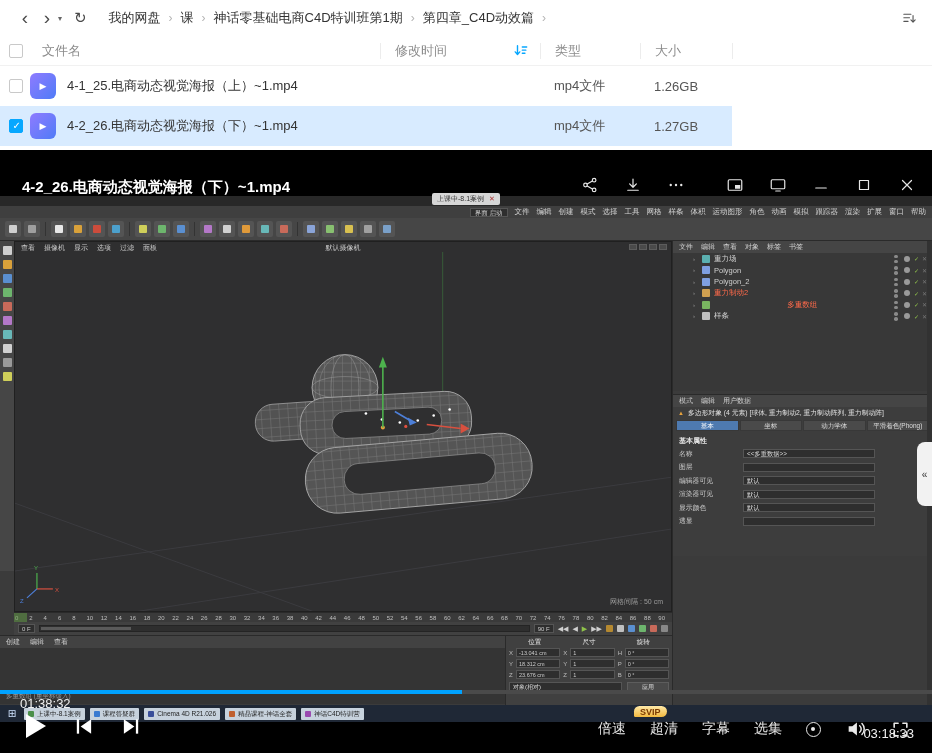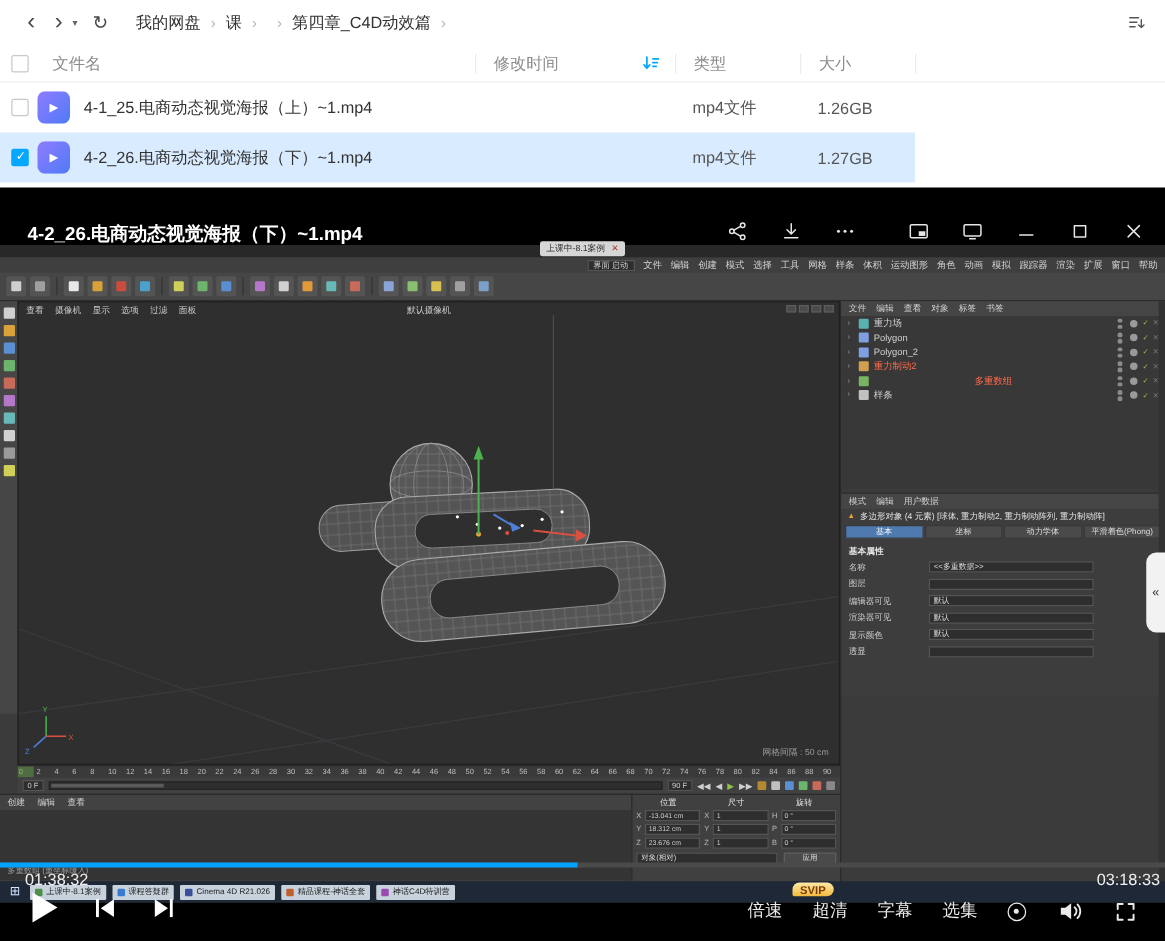--- a/index.html
+++ b/index.html
@@ -84,21 +84,21 @@
   .coord-row { display:flex; align-items:center; gap:2px; }
   .coord-row b { font-weight:normal; width:5px; color:#bbb; }
   .coord-val { flex:1; background:#2e2e2e; border:1px solid #555; height:9px; line-height:8px; padding:0 2px; font-size:5.5px; color:#ccc; white-space:nowrap; overflow:hidden; }
   .coord-foot { display:flex; gap:5px; margin-top:3px; }
   .coord-space { flex:1; background:#2e2e2e; border:1px solid #555; height:10px; font-size:6px; padding:0 3px; line-height:9px; }
   .coord-apply { width:42px; background:#4a4a4a; border:1px solid #5d5d5d; height:10px; font-size:6px; text-align:center; line-height:9px; }
 
   .rpanel { position:absolute; top:45px; left:672px; width:260px; height:464px; background:#3b3b3b; border-left:1px solid #2a2a2a; }
   .om { position:absolute; top:0; left:0; width:100%; height:150px; background:#3d3d3d; }
   .om-menus, .attr-menus { display:flex; gap:8px; padding:0 6px; font-size:7px; color:#d0d0d0; background:#454545; height:12px; align-items:center; }
-  .om-body { height:138px; overflow:hidden; background:#383838; }
+  .om-body { height:138px; overflow:hidden; background:#383838;padding-left:15px; }
   .om-row { display:flex; align-items:center; gap:4px; height:11.5px; padding:0 5px; font-size:7.5px; color:#cfcfcf; }
   .om-caret { color:#999; font-size:6px; width:5px; }
   .om-icon { width:8px; height:8px; border-radius:1px; background:#7f9fe0; flex:none; }
   .om-name { flex:1; overflow:hidden; white-space:nowrap; }
   .om-dots { display:flex; flex-direction:column; gap:1.5px; margin-right:2px; }
   .om-dots i { width:3.5px; height:3.5px; border-radius:50%; background:#8a8a8a; display:block; }
   .om-tag { width:6px; height:6px; border-radius:50%; background:#9a9a9a; }
   .om-marks { font-size:6px; display:flex; gap:3px; }
   .mk-y { color:#8fc24a; } .mk-n { color:#777; }
 
@@ -117,21 +117,21 @@
 
   .taskbar { position:absolute; top:509px; left:0; width:932px; height:17px; background:#1f2836; display:flex; align-items:center; gap:5px; padding:0 5px; }
   .tb-start { color:#cfe3ff; font-size:10px; width:14px; text-align:center; }
   .task-item { height:12px; background:#c7d2dd; border-radius:1px; font-size:6.5px; color:#222; padding:0 4px; line-height:12px; max-width:78px; overflow:hidden; white-space:nowrap; display:flex; gap:3px; align-items:center; }
   .task-item i { width:6px; height:6px; flex:none; background:var(--c,#4a6a9a); border-radius:1px; }
 
   
   .p-progress { position:absolute; top:540px; left:0; width:932px; height:4px; background:#4a4a4a; z-index:8; cursor:pointer; }
   .p-progress-fill { height:100%; background:#00a2ff; }
   .time { position:absolute; top:546px; font-size:13px; color:#f0f0f0; z-index:8; }
-  .time-cur { left:20px; } .time-tot { right:4px; }
+  .time-cur { left:20px; } .time-tot { right:18px;margin-top:30px; }
   .p-left { position:absolute; top:564px; left:26px; display:flex; align-items:center; gap:27px; z-index:9; }
   .play-btn { width:0; height:0; border-left:20px solid #fff; border-top:12px solid transparent; border-bottom:12px solid transparent; cursor:pointer; }
   .skid { width:21px; height:21px; fill:#fff; cursor:pointer; }
   .p-right { position:absolute; top:568px; right:22px; display:flex; align-items:center; gap:24px; z-index:9; font-size:14px; color:#eaeaea; }
   .ctrl-label { cursor:pointer; white-space:nowrap; }
   .quality-wrap { position:relative; }
   .svip-badge { position:absolute; top:-14px; left:-16px; background:linear-gradient(180deg,#ffe9a8,#f3b93e); color:#7c3a00; font-size:9px; font-weight:bold; border-radius:8px 8px 8px 2px; padding:0.5px 6px; }
   .loop-icon { width:15px; height:15px; border:1.5px solid #eaeaea; border-radius:50%; position:relative; cursor:pointer; }
   .loop-icon::after { content:""; position:absolute; left:4.2px; top:4.2px; width:4px; height:4px; border-radius:50%; background:#eaeaea; }
   .playlist-handle { position:absolute; right:0; top:292px; width:15px; height:64px; background:#f2f2f2; border-radius:8px 0 0 8px; display:flex; align-items:center; justify-content:center; color:#333; font-size:10px; z-index:10; cursor:pointer; }
@@ -147,20 +147,21 @@
     <span class="caret-mini">▾</span>
     <span class="refresh-btn">↻</span>
     <div class="crumbs">
 
         <span class="crumb-item">我的网盘</span>
         <span class="crumb-sep">›</span>
 
         <span class="crumb-item">课</span>
         <span class="crumb-sep">›</span>
 
+        <span class="crumb-item">神话零基础电商C4D特训班第1期</span>
         <span class="crumb-sep">›</span>
 
         <span class="crumb-item">第四章_C4D动效篇</span>
         <span class="crumb-sep">›</span>
       </div>
     <div class="topbar-right">
       <svg class="pic" style="stroke:#555;width:17px;height:17px;" viewBox="0 0 24 24">
           <path d="M4 6h10M4 11h8M4 16h6M17 8v9m0 0-3-3m3 3 3-3"></path>
         </svg>
     </div>

